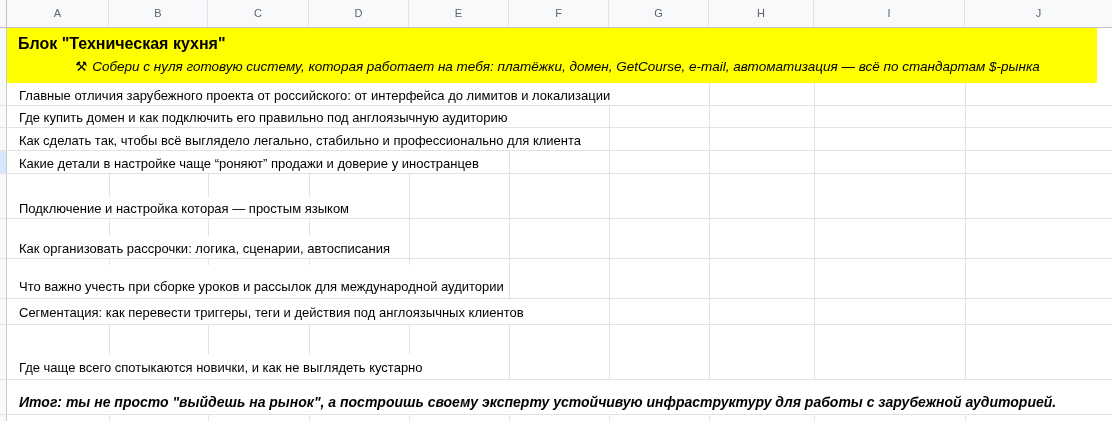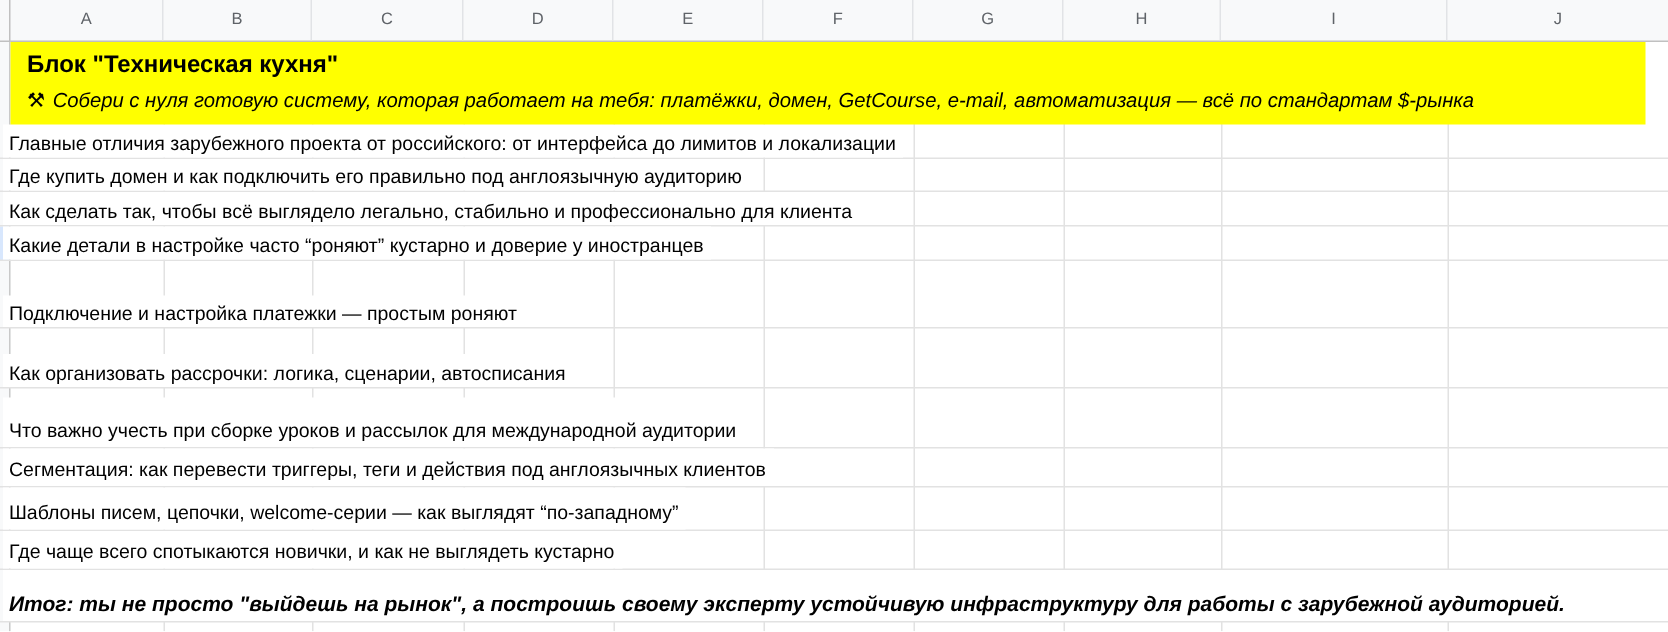--- a/index.html
+++ b/index.html
@@ -61,33 +61,34 @@
     padding:5px 0 0 11px;
     overflow:hidden;
   }
   .banner-title{
     font-size:16px;font-weight:bold;line-height:22px;
     white-space:nowrap;
   }
   .banner-subtitle{
     font-size:13.5px;font-style:italic;line-height:24px;
     white-space:nowrap;
+    text-align:center;
   }
   .tools-icon{margin-right:5px;font-style:normal;}
   
   .srow{
     position:absolute;left:0;right:0;
     border-bottom:1px solid #e2e2e2;
     box-sizing:border-box;
     z-index:2;
   }
   .celltext{
     display:inline-flex;align-items:center;
     height:100%;box-sizing:border-box;
-    margin-left:2px;padding:2px 5px 0 4px;
+    margin-left:15px;padding:2px 5px 0 4px;
     background:#ffffff;
     white-space:nowrap;
     font-size:13px;
   }
   .srow.bottom .celltext{align-items:flex-end;padding-bottom:4px;}
   .srow.itog .celltext{font-weight:bold;font-style:italic;font-size:14px;}
 </style>
 </head>
 <body>
 
@@ -102,26 +103,25 @@
   <div class="vline" style="left:709px"></div>
   <div class="vline" style="left:814px"></div>
   <div class="vline" style="left:965px"></div>
 
   <div class="rowstrip"></div>
   <div class="rowhl"></div>
 
   <div class="srow" style="top:83px;height:23px"><span class="celltext">Главные отличия зарубежного проекта от российского: от интерфейса до лимитов и локализации</span></div>
   <div class="srow" style="top:106px;height:22px"><span class="celltext">Где купить домен и как подключить его правильно под англоязычную аудиторию</span></div>
   <div class="srow" style="top:128px;height:23px"><span class="celltext">Как сделать так, чтобы всё выглядело легально, стабильно и профессионально для клиента</span></div>
-  <div class="srow" style="top:151px;height:23px"><span class="celltext">Какие детали в настройке часто “роняют” кустарно и доверие у иностранцев</span></div>
-  <div class="srow" style="top:197px;height:22px"><span class="celltext">Подключение и настройка платежки — простым роняют</span></div>
+  <div class="srow" style="top:151px;height:23px"><span class="celltext">Какие детали в настройке чаще “роняют” продажи и доверие у иностранцев</span></div>
+  <div class="srow" style="top:197px;height:22px"><span class="celltext">Подключение и настройка которая — простым языком</span></div>
   <div class="srow" style="top:236px;height:23px"><span class="celltext">Как организовать рассрочки: логика, сценарии, автосписания</span></div>
   <div class="srow bottom" style="top:265px;height:34px"><span class="celltext">Что важно учесть при сборке уроков и рассылок для международной аудитории</span></div>
   <div class="srow" style="top:299px;height:26px"><span class="celltext">Сегментация: как перевести триггеры, теги и действия под англоязычных клиентов</span></div>
-  <div class="srow bottom" style="top:325px;height:29px"><span class="celltext">Шаблоны писем, цепочки, welcome-серии — как выглядят “по-западному”</span></div>
   <div class="srow" style="top:354px;height:26px"><span class="celltext">Где чаще всего спотыкаются новички, и как не выглядеть кустарно</span></div>
   <div class="srow bottom itog" style="top:380px;height:35px"><span class="celltext">Итог: ты не просто "выйдешь на рынок", а построишь своему эксперту устойчивую инфраструктуру для работы с зарубежной аудиторией.</span></div>
   <div class="srow" style="top:415px;height:6px;border-bottom:none"></div>
 
   <div class="banner">
     <div class="banner-title">Блок "Техническая кухня"</div>
     <div class="banner-subtitle"><span class="tools-icon">⚒</span><span>Собери с нуля готовую систему, которая работает на тебя: платёжки, домен, GetCourse, e-mail, автоматизация — всё по стандартам $-рынка</span></div>
   </div>
 
   <div class="colheader">

